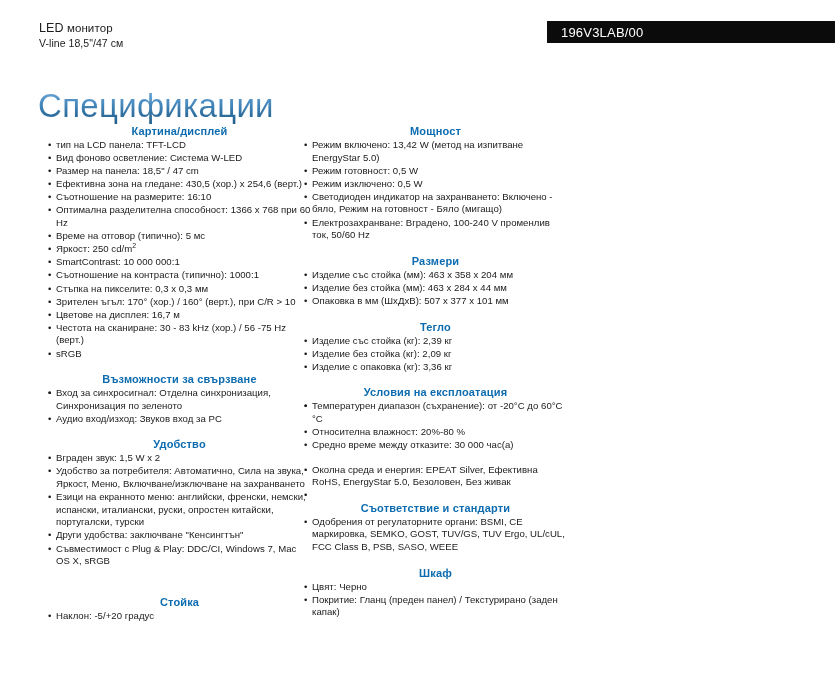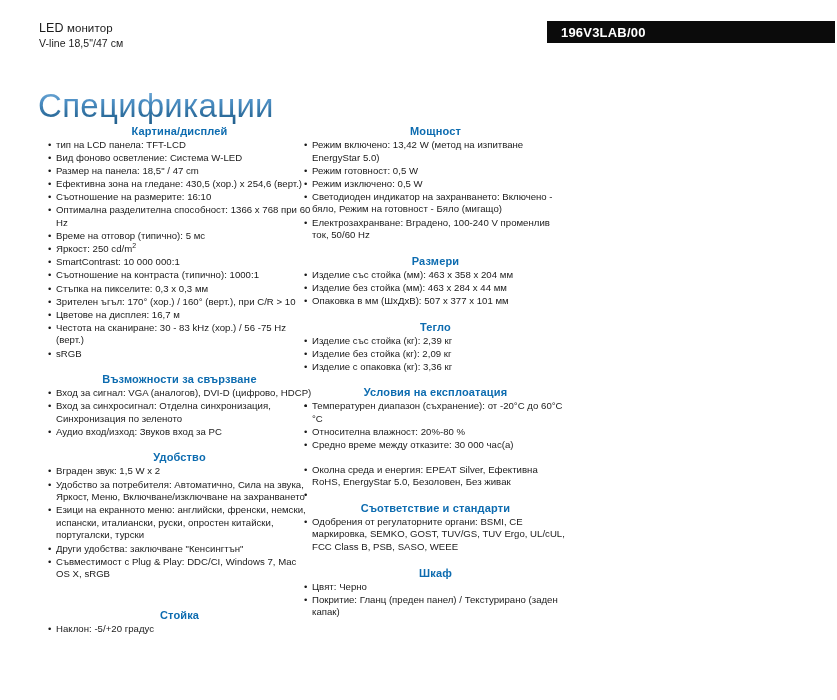--- a/index.html
+++ b/index.html
@@ -52,21 +52,21 @@
     width: 288px;
     height: 22px;
     background: #0b0b0b;
   }
   #model-badge .model-text {
     position: absolute;
     left: 14px;
     top: 3px;
     font-size: 13px;
     line-height: 17px;
-    font-weight: bold;
+    font-weight: normal;
     color: #ffffff;
     letter-spacing: 0.2px;
   }
 
   
   #page-title {
     position: absolute;
     left: 38px;
     top: 64px;
     font-size: 33px;
@@ -169,21 +169,21 @@
           <li><span class="bullet-dot">•</span><span>Стъпка на пикселите: 0,3 x 0,3 мм</span></li>
           <li><span class="bullet-dot">•</span><span>Зрителен ъгъл: 170° (хор.) / 160° (верт.), при C/R &gt; 10</span></li>
           <li><span class="bullet-dot">•</span><span>Цветове на дисплея: 16,7 м</span></li>
           <li><span class="bullet-dot">•</span><span>Честота на сканиране: 30 - 83 kHz (хор.) / 56 -75 Hz (верт.)</span></li>
           <li><span class="bullet-dot">•</span><span>sRGB</span></li>
         </ul>
       </div>
       <div class="spec-group">
         <div class="group-title" style="color: rgb(13, 108, 176);">Възможности за свързване</div>
         <ul class="spec-list">
-          <li><span class="bullet-dot">•</span><span>Вход за сигнал: VGA (аналогов), DVI-D (цифрово, HDCP)</span></li>
+          <li><span class="bullet-dot">•</span></li>
           <li><span class="bullet-dot">•</span><span>Вход за синхросигнал: Отделна синхронизация, Синхронизация по зеленото</span></li>
           <li><span class="bullet-dot">•</span><span>Аудио вход/изход: Звуков вход за PC</span></li>
         </ul>
       </div>
       <div class="spec-group">
         <div class="group-title" style="color: rgb(13, 108, 176);">Удобство</div>
         <ul class="spec-list">
           <li><span class="bullet-dot">•</span><span>Вграден звук: 1,5 W x 2</span></li>
           <li><span class="bullet-dot">•</span><span>Удобство за потребителя: Автоматично, Сила на звука, Яркост, Меню, Включване/изключване на захранването</span></li>
           <li><span class="bullet-dot">•</span><span>Езици на екранното меню: английски, френски, немски, испански, италиански, руски, опростен китайски, португалски, турски</span></li>

